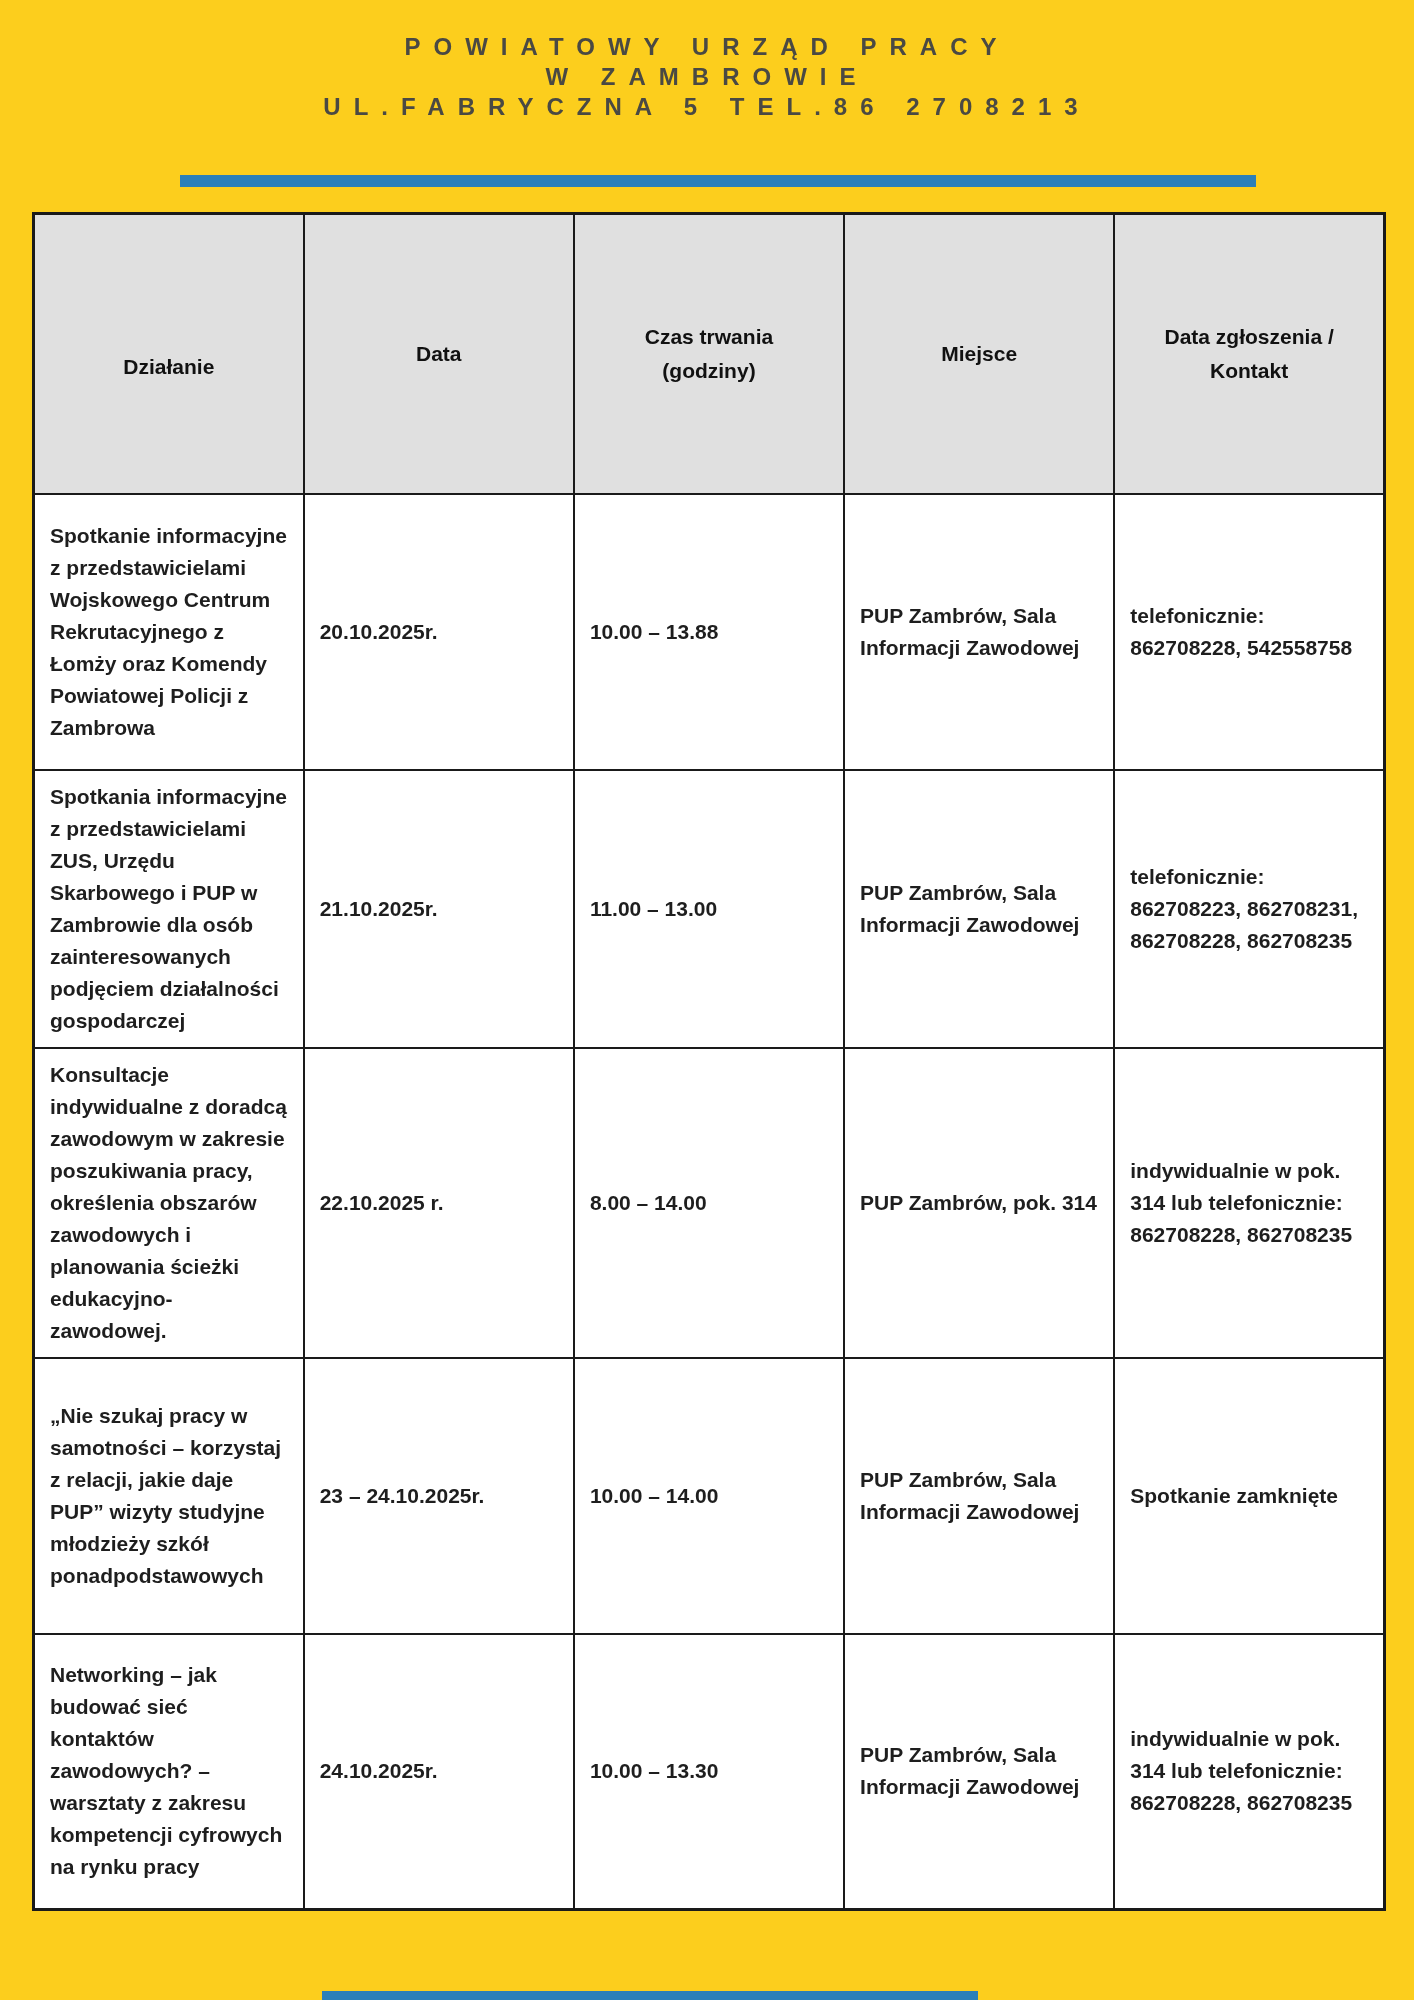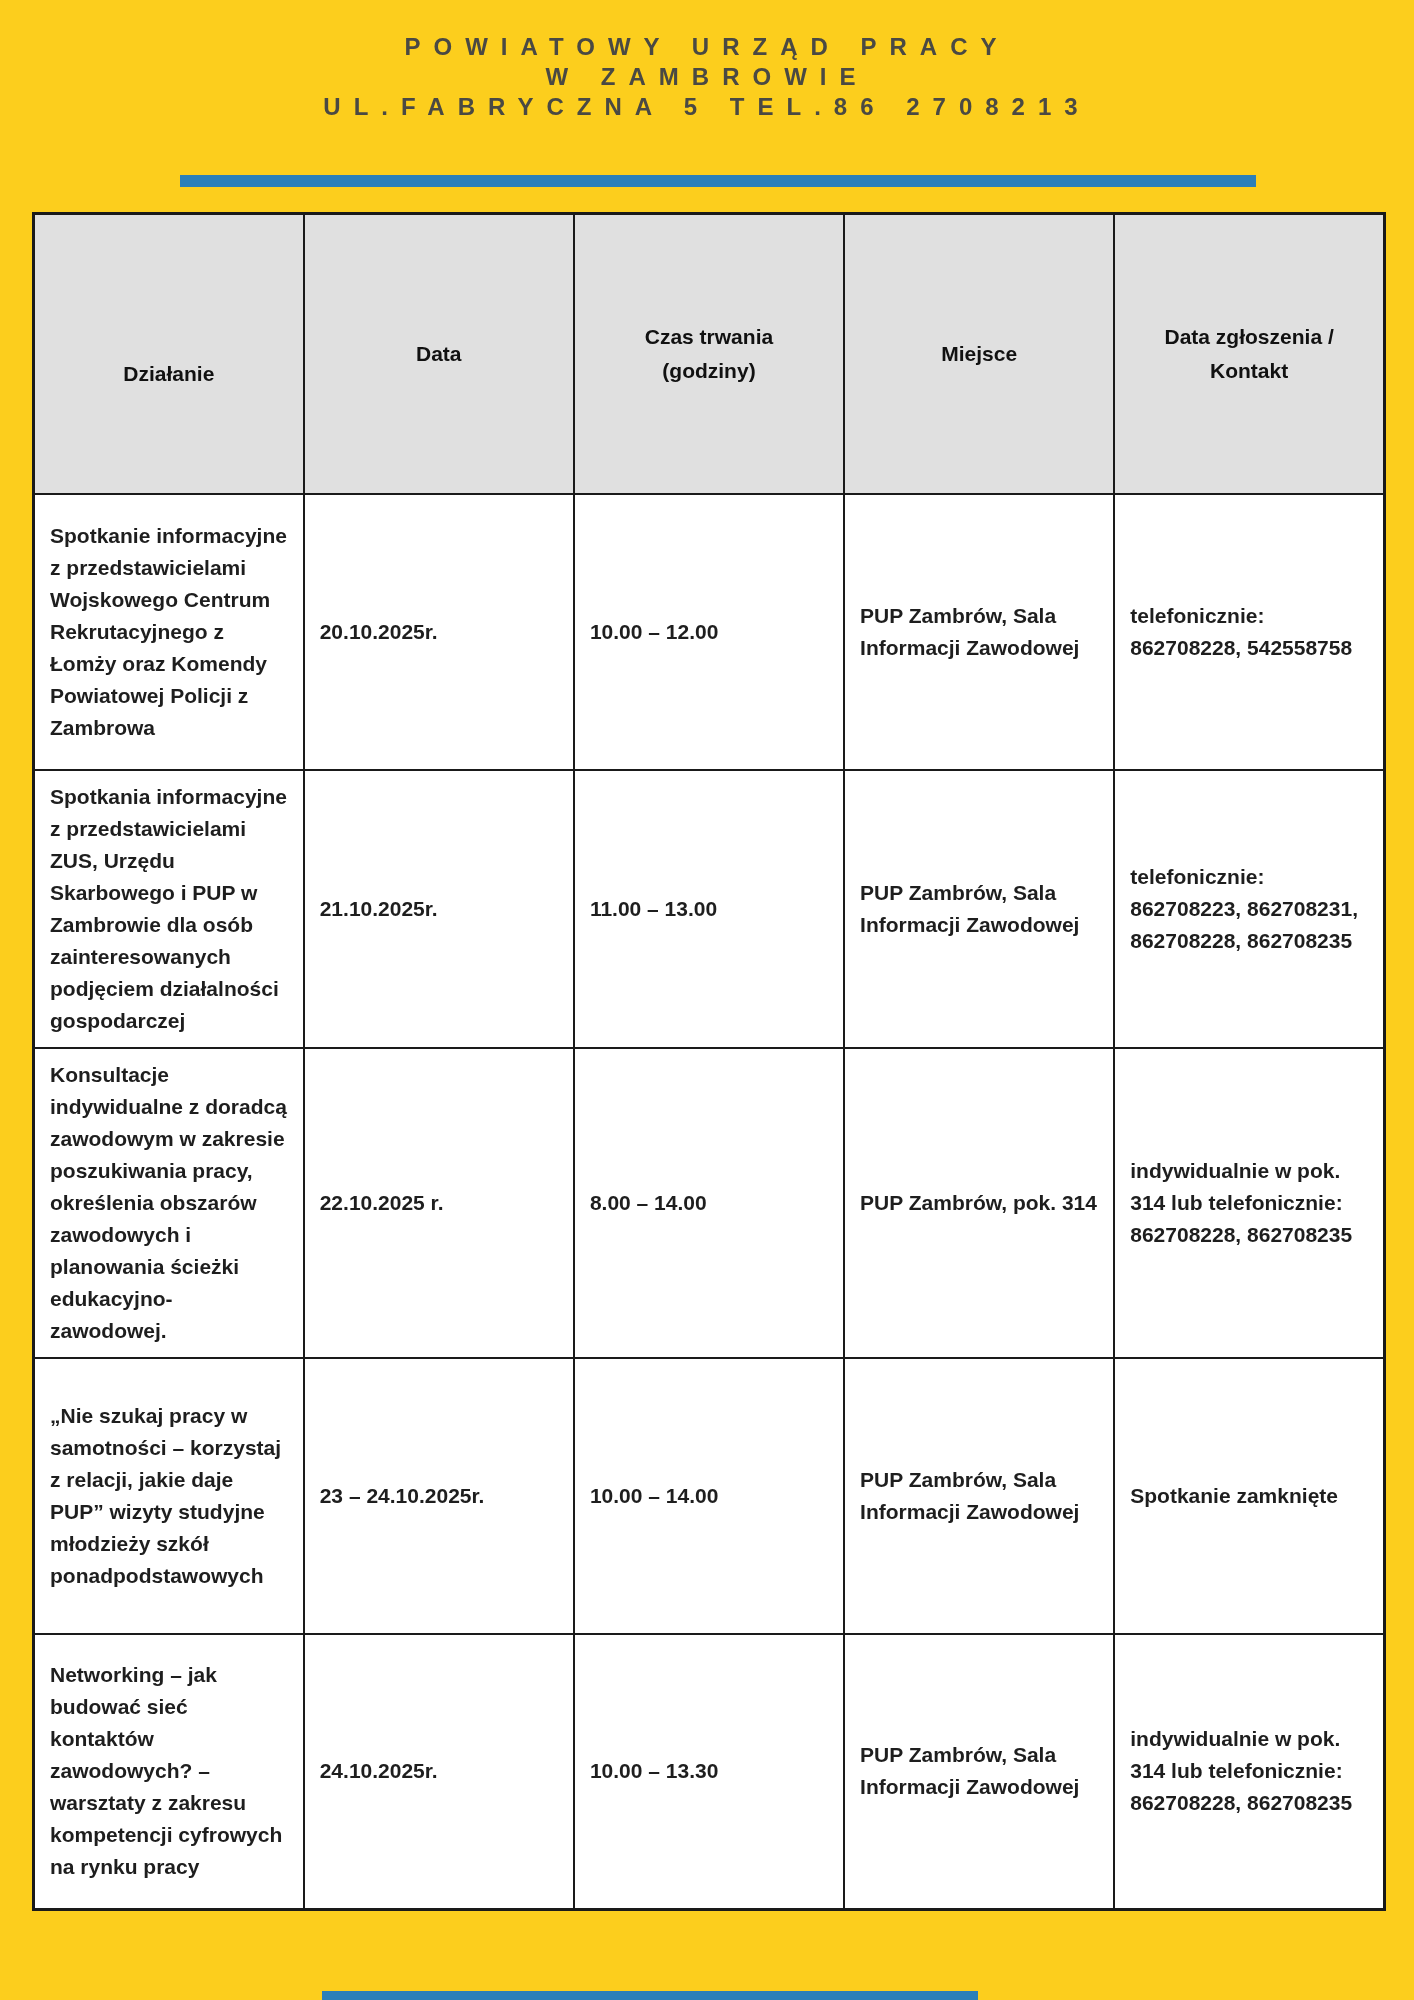--- a/index.html
+++ b/index.html
@@ -55,21 +55,21 @@
     line-height: 34px;
     text-align: center;
     padding: 0 20px;
   }
   table.events th .th-inner {
     display: inline-block;
     max-width: 205px;
   }
   table.events th .th-low {
     position: relative;
-    top: 20px;
+    top: 13px;
   }
   table.events td {
     height: 276px;
     background: #ffffff;
     color: #1e1e1e;
     font-size: 21px;
     line-height: 32px;
     text-align: left;
     padding: 10px 14px 10px 15px;
   }
@@ -109,21 +109,21 @@
         <th><span class="th-inner">Data</span></th>
         <th><span class="th-inner">Czas trwania (godziny)</span></th>
         <th><span class="th-inner">Miejsce</span></th>
         <th><span class="th-inner">Data zgłoszenia / Kontakt</span></th>
       </tr>
     </thead>
     <tbody>
       <tr>
         <td>Spotkanie informacyjne z przedstawicielami Wojskowego Centrum Rekrutacyjnego z Łomży oraz Komendy Powiatowej Policji z Zambrowa</td>
         <td>20.10.2025r.</td>
-        <td>10.00 – 12.00</td>
+        <td>10.00 – 13.88</td>
         <td>PUP Zambrów, Sala Informacji Zawodowej</td>
         <td>telefonicznie: 862708228, 542558758</td>
       </tr>
       <tr>
         <td>Spotkania informacyjne z przedstawicielami ZUS, Urzędu Skarbowego i PUP w Zambrowie dla osób zainteresowanych podjęciem działalności gospodarczej</td>
         <td>21.10.2025r.</td>
         <td>11.00 – 13.00</td>
         <td>PUP Zambrów, Sala Informacji Zawodowej</td>
         <td>telefonicznie: 862708223, 862708231, 862708228, 862708235</td>
       </tr>

